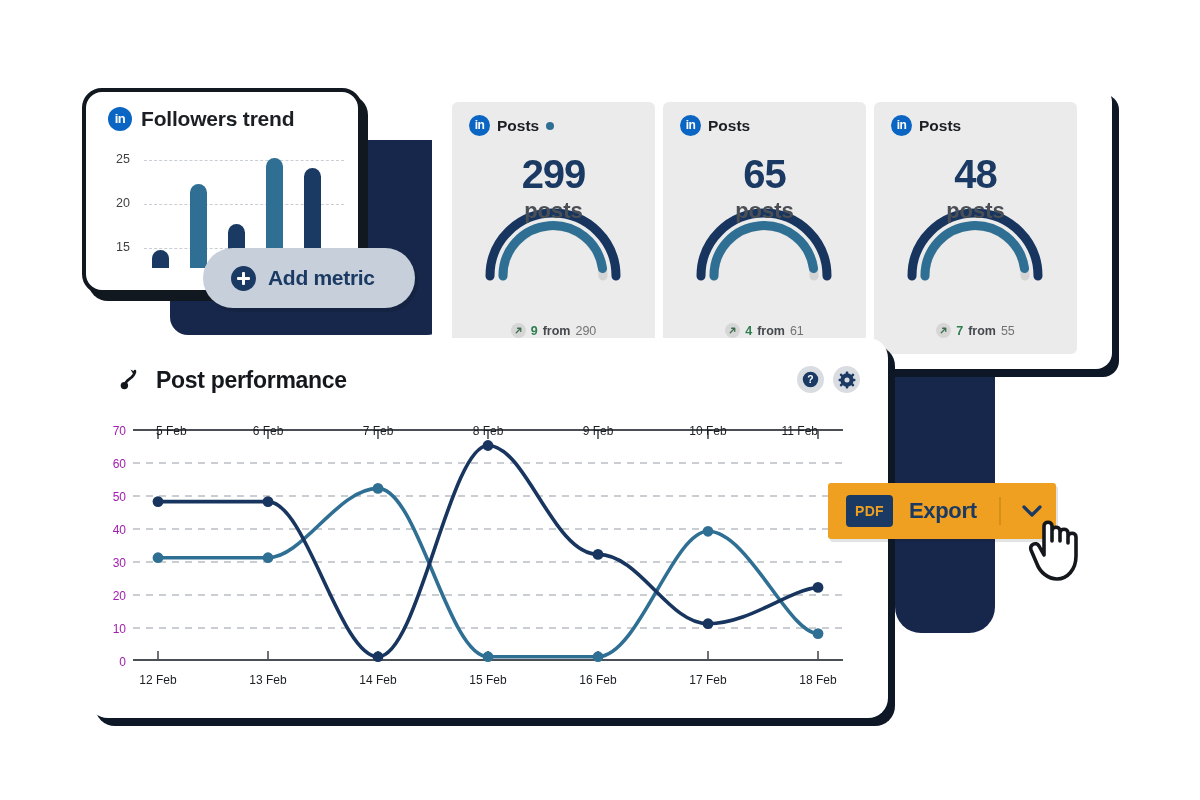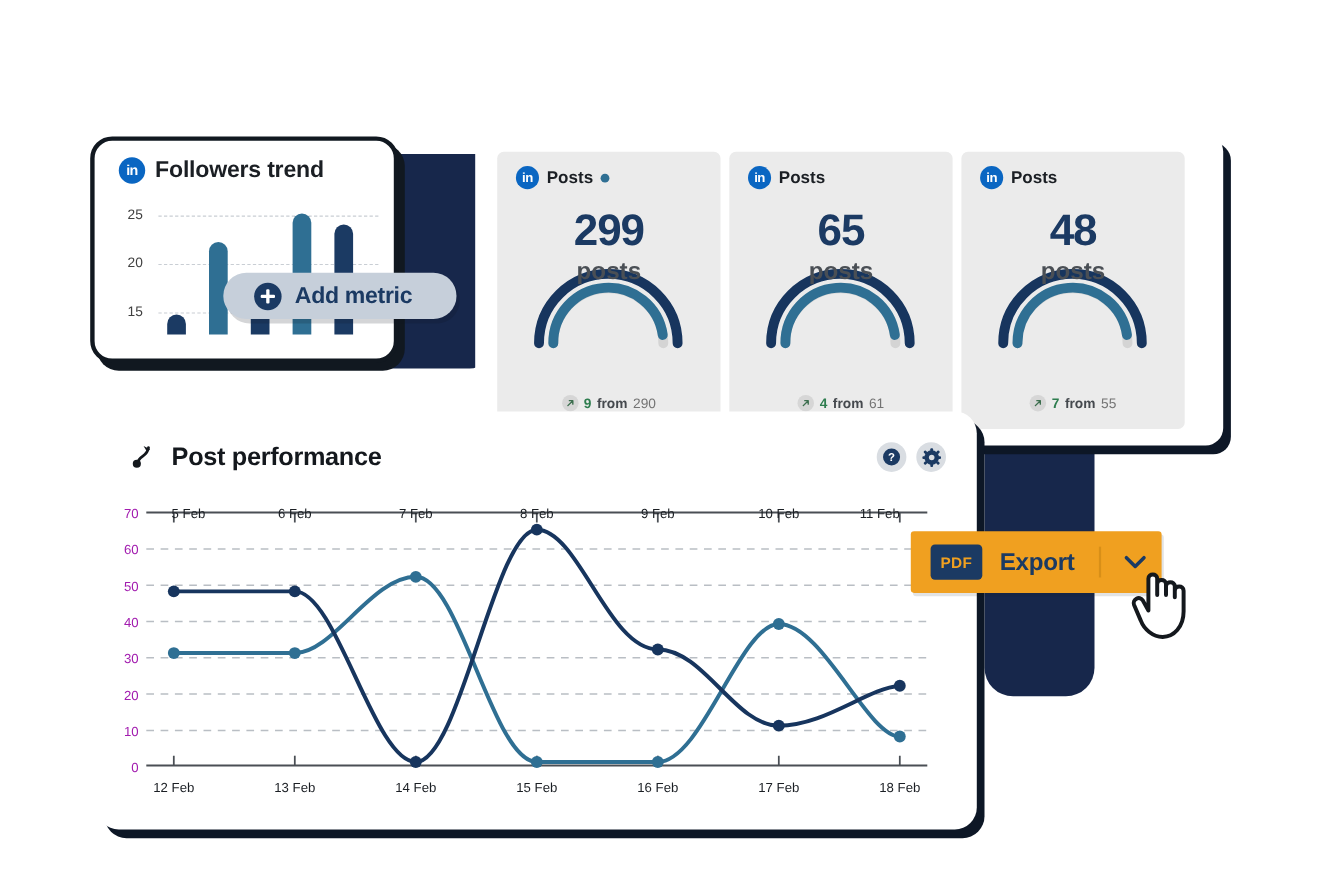--- a/index.html
+++ b/index.html
@@ -10,21 +10,21 @@
     -webkit-font-smoothing:antialiased;
   }
   .stage{position:absolute;inset:0;}
 
   
   .navy-panel{position:absolute;background:#17274b;}
   #navy-left{left:170px;top:140px;width:275px;height:195px;border-radius:4px 4px 18px 18px;}
   #navy-right{left:895px;top:375px;width:100px;height:258px;border-radius:0 0 26px 26px;}
 
   
-  .card{position:absolute;background:#ffffff;border-radius:18px;margin-top:36px;}
+  .card{position:absolute;background:#ffffff;border-radius:18px;}
 
   
   #followers-card{
     left:82px;top:88px;width:272px;height:198px;
     border:4px solid #111820;border-radius:20px;
     box-shadow:6px 7px 0 #111820;
     overflow:hidden;
   }
   .fc-head{display:flex;align-items:center;gap:9px;padding:15px 0 0 22px;}
   .li-badge{
@@ -67,21 +67,21 @@
   .delta-icon{
     width:15px;height:15px;border-radius:50%;background:#d6d6d6;
     display:inline-flex;align-items:center;justify-content:center;flex:0 0 auto;
   }
   .delta-up{color:#2e7d4f;}
   .delta-from{color:#45494e;font-weight:700;}
   .delta-prev{color:#737373;font-weight:400;}
 
   
   #add-metric{
-    position:absolute;left:203px;top:248px;width:212px;height:42px;
+    position:absolute;left:203px;top:248px;width:212px;height:60px;
     background:#c6cfda;border-radius:32px;
     display:flex;align-items:center;gap:12px;padding-left:28px;
     box-shadow:3px 4px 0 rgba(17,24,32,.18);
     box-sizing:border-box;
   }
   .plus-circle{
     width:25px;height:25px;border-radius:50%;background:#1b3a63;
     position:relative;flex:0 0 auto;
   }
   .plus-circle::before,.plus-circle::after{
@@ -90,21 +90,21 @@
   .plus-circle::before{left:6px;top:11.5px;width:13px;height:3px;}
   .plus-circle::after{left:11px;top:6.5px;width:3px;height:13px;}
   .add-metric-label{font-size:21px;font-weight:700;color:#1b3a63;letter-spacing:-0.3px;}
 
   
   #perf-card{
     left:88px;top:338px;width:800px;height:380px;
     background:#fff;border-radius:20px;
     box-shadow:7px 8px 0 #0d1726;
   }
-  .pf-head{display:flex;padding:28px 0 0 32px;}
+  .pf-head{display:flex;align-items:center;padding:28px 0 0 32px;}
   .pf-note-icon{margin-right:14px;}
   .pf-title{font-size:23px;font-weight:700;color:#14181d;letter-spacing:-0.3px;}
   .pf-actions{position:absolute;right:28px;top:28px;display:flex;gap:9px;}
   .round-btn{
     width:27px;height:27px;border-radius:50%;background:#d9dde2;
     display:flex;align-items:center;justify-content:center;
   }
   .pf-plot{position:absolute;left:0;top:70px;width:800px;height:300px;}
   .pf-ylabel{position:absolute;font-size:12px;color:#a21caf;text-align:right;width:26px;}
   .pf-xlabel{position:absolute;font-size:12px;color:#1b1f24;transform:translateX(-50%);white-space:nowrap;}

